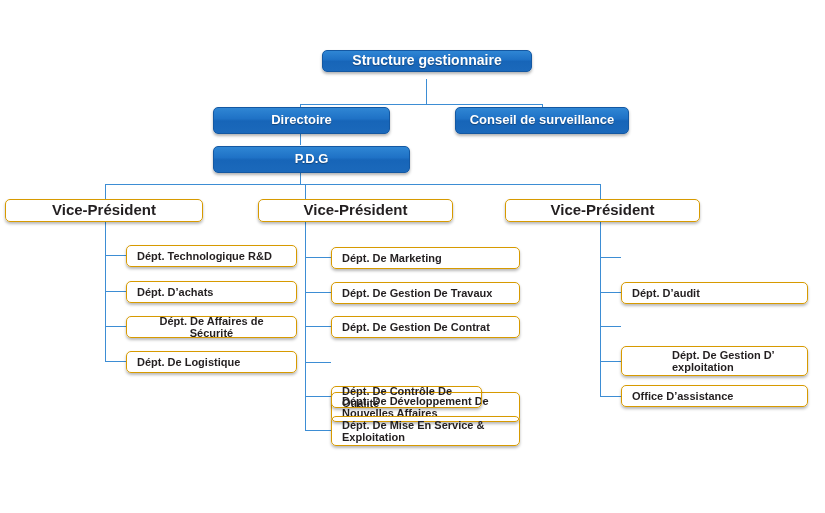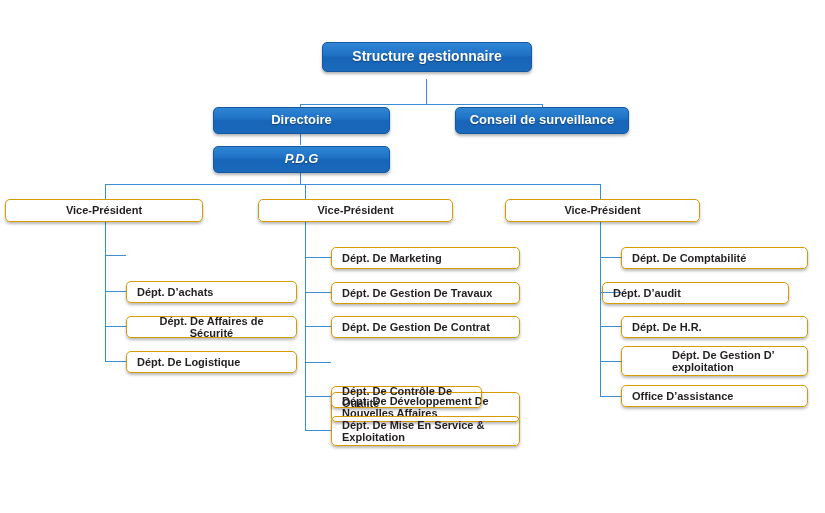--- a/index.html
+++ b/index.html
@@ -76,21 +76,21 @@
     color: #231f20;
     font-weight: bold;
     text-align: left;
     padding: 0 10px;
   }
   .node.yellow.center .label { text-align: center; }
 
   
   .root   { font-size: 14px; }
   .exec   { font-size: 13px; }
-  .vp     { font-size: 11px; }
+  .vp     { font-size: 15px; }
   .dept   { font-size: 11px; }
 </style>
 </head>
 <body>
 
 <div id="chart">
 
   <div class="line v" style="left:426px; top:79px;  height:26px;"></div>
 
   <div class="line h" style="left:300px; top:104px; width:243px;"></div>
@@ -123,48 +123,51 @@
   <div class="line h" style="left:305px; top:396px; width: 26px;"></div>
   <div class="line h" style="left:305px; top:430px; width: 26px;"></div>
 
   <div class="line v" style="left:600px; top:222px; height:175px;"></div>
   <div class="line h" style="left:600px; top:257px; width: 21px;"></div>
   <div class="line h" style="left:600px; top:292px; width: 21px;"></div>
   <div class="line h" style="left:600px; top:326px; width: 21px;"></div>
   <div class="line h" style="left:600px; top:361px; width: 21px;"></div>
   <div class="line h" style="left:600px; top:396px; width: 21px;"></div>
 
-  <div class="node blue root" style="left:322px; top:42px; width:210px; height:30px;">
+  <div class="node blue root" style="left:322px; top:50px; width:210px; height:22px;">
     <span class="label">Structure gestionnaire</span>
   </div>
 
   <div class="node blue exec" style="left:213px; top:107px; width:177px; height:27px;">
     <span class="label">Directoire</span>
   </div>
 
   <div class="node blue exec" style="left:455px; top:107px; width:174px; height:27px;">
     <span class="label">Conseil de surveillance</span>
   </div>
 
-  <div class="node blue exec" style="left:213px; top:146px; width:177px; height:27px;font-style:italic;">
+  <div class="node blue exec" style="left:213px; top:146px; width:197px; height:27px;">
     <span class="label">P.D.G</span>
   </div>
 
   <div class="node yellow center vp" style="left:5px; top:199px; width:198px; height:23px;">
     <span class="label">Vice-Président</span>
   </div>
 
   <div class="node yellow center vp" style="left:258px; top:199px; width:195px; height:23px;">
     <span class="label">Vice-Président</span>
   </div>
 
   <div class="node yellow center vp" style="left:505px; top:199px; width:195px; height:23px;">
     <span class="label">Vice-Président</span>
   </div>
 
+  <div class="node yellow dept" style="left:126px; top:245px; width:171px; height:22px;">
+    <span class="label">Dépt. Technologique R&amp;D</span>
+  </div>
   <div class="node yellow dept" style="left:126px; top:281px; width:171px; height:22px;align-items:center;">
     <span class="label">Dépt. D’achats</span>
   </div>
   <div class="node yellow dept center" style="left:126px; top:316px; width:171px; height:22px;">
     <span class="label">Dépt. De Affaires de Sécurité</span>
   </div>
   <div class="node yellow dept" style="left:126px; top:351px; width:171px; height:22px;">
     <span class="label">Dépt. De Logistique</span>
   </div>
 
@@ -180,28 +183,22 @@
   <div class="node yellow dept" style="left:331px; top:348px; width:189px; height:30px;margin-top:44px;">
     <span class="label">Dépt. De Développement De Nouvelles Affaires</span>
   </div>
   <div class="node yellow dept" style="left:331px; top:386px; width:151px; height:22px;">
     <span class="label">Dépt. De Contrôle De Qualité</span>
   </div>
   <div class="node yellow dept" style="left:331px; top:416px; width:189px; height:30px;">
     <span class="label">Dépt. De Mise En Service &amp; Exploitation</span>
   </div>
 
-  <div class="node yellow dept" style="left:621px; top:247px; width:187px; height:22px;">
-    <span class="label">Dépt. De Comptabilité</span>
-  </div>
-  <div class="node yellow dept" style="left:602px; top:282px; width:187px; height:22px;">
+  <div class="node yellow dept" style="left:621px; top:282px; width:187px; height:22px;">
     <span class="label">Dépt. D’audit</span>
-  </div>
-  <div class="node yellow dept" style="left:621px; top:316px; width:187px; height:22px;">
-    <span class="label">Dépt. De H.R.</span>
   </div>
   <div class="node yellow dept" style="left:621px; top:346px; width:187px; height:30px;padding-left:40px;">
     <span class="label">Dépt. De Gestion D’ exploitation</span>
   </div>
   <div class="node yellow dept" style="left:621px; top:385px; width:187px; height:22px;">
     <span class="label">Office D’assistance</span>
   </div>
 
 </div>
 

